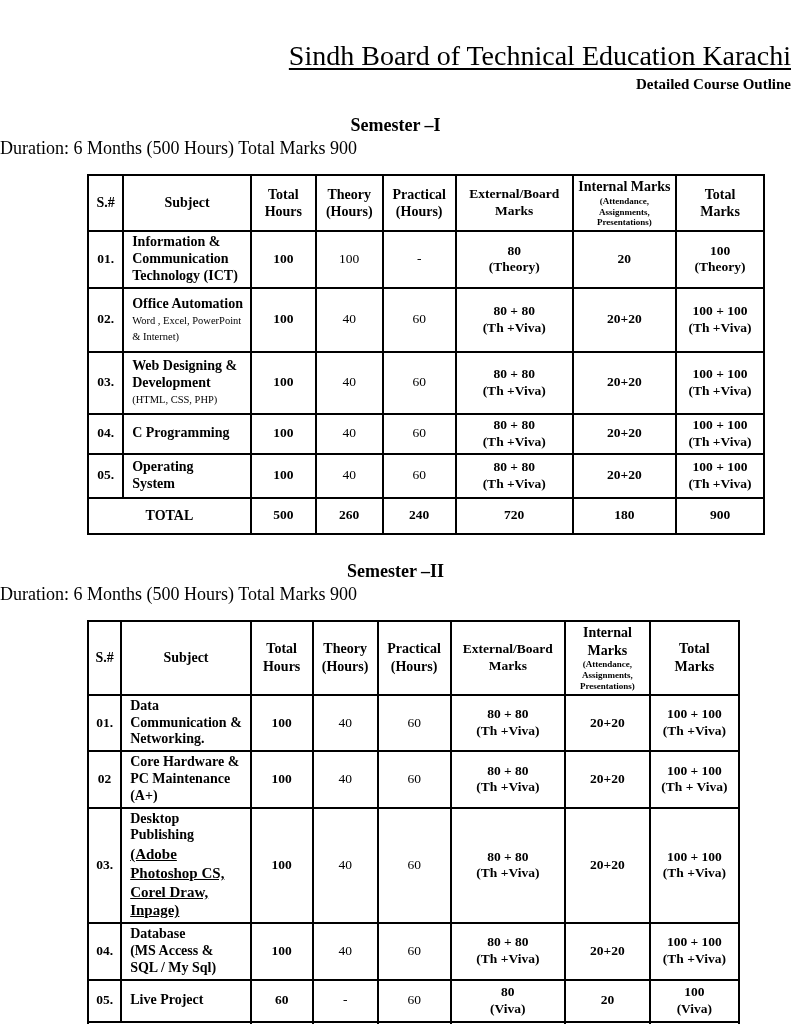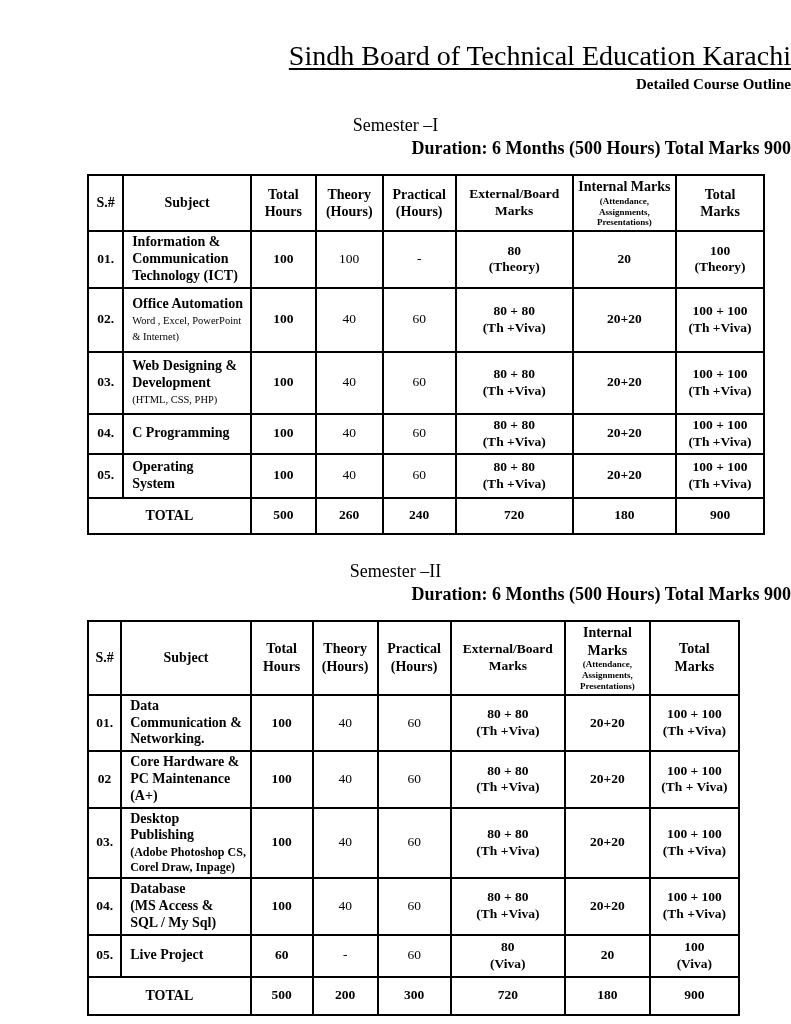--- a/index.html
+++ b/index.html
@@ -15,45 +15,45 @@
   .doc-header { text-align: right; padding-top: 40px; }
   .title {
     font-size: 28px;
     font-weight: 400;
     text-decoration: underline;
     text-underline-offset: 3px;
   }
   .subtitle { font-size: 15px; font-weight: bold; margin-top: 7px; }
   .subtitle2 { font-size: 15px; font-weight: bold; margin-top: 4px; }
 
-  .sem-heading { font-size: 18px; font-weight: normal; text-align: center; }
+  .sem-heading { font-size: 18px; font-weight: bold; text-align: center; }
   .sem1-heading { margin-top: 22px; }
   .sem2-heading { margin-top: 26px; }
-  .sem-duration { font-size: 18px; font-weight: bold; text-align: right; margin-top: 2px; }
+  .sem-duration { font-size: 18px; font-weight: normal; text-align: left; margin-top: 2px; }
 
   table { border-collapse: collapse; table-layout: fixed; margin-left: 87px; margin-top: 15px; }
   .t1 { width: 678px; }
   .t2 { width: 653px; }
   td {
     border: 2px solid #000;
     text-align: center;
     vertical-align: middle;
     padding: 2px 3px;
     font-weight: bold;
     font-size: 13.5px;
     line-height: 1.25;
   }
   .pre { white-space: pre-line; }
   .hdr { font-size: 14px; }
   .hdr-sub { display: block; font-size: 9px; font-weight: bold; line-height: 1.2; }
   .subject-cell { text-align: left; padding-left: 8px; }
   .subject-main { font-size: 14px; font-weight: bold; line-height: 1.2; }
   .sub-text { font-size: 10.5px; font-weight: normal; line-height: 1.45; margin-top: 1px; }
   .sub-text:empty { display: none; }
-  .sub-bold { font-weight: bold; font-size: 12px; line-height: 1.25; }
+  .sub-bold { font-weight: bold; font-size: 15px; line-height: 1.25; text-decoration: underline; }
   .light { font-weight: normal; }
 
   
   .t1 .r-hdr td { height: 50px; }
   .t1 .r0 td { height: 50px; }
   .t1 .r1 td { height: 58px; }
   .t1 .r2 td { height: 56px; }
   .t1 .r3 td { height: 34px; }
   .t1 .r4 td { height: 38px; }
   .t1 .r-total td { height: 30px; }

